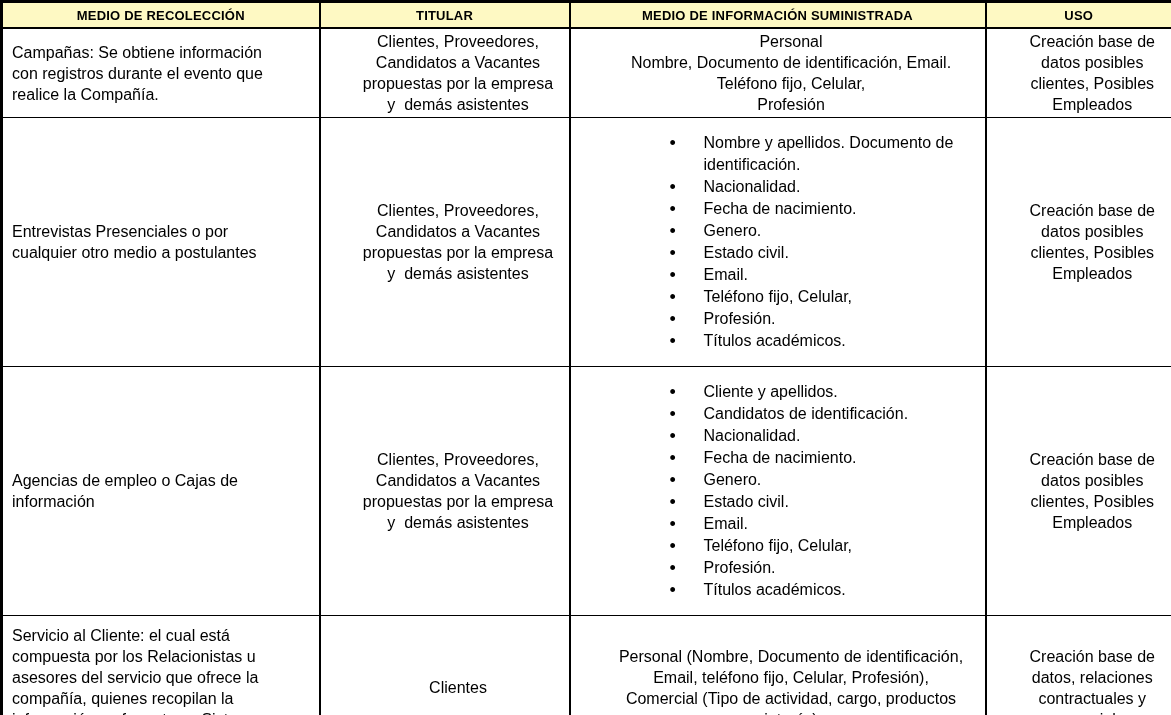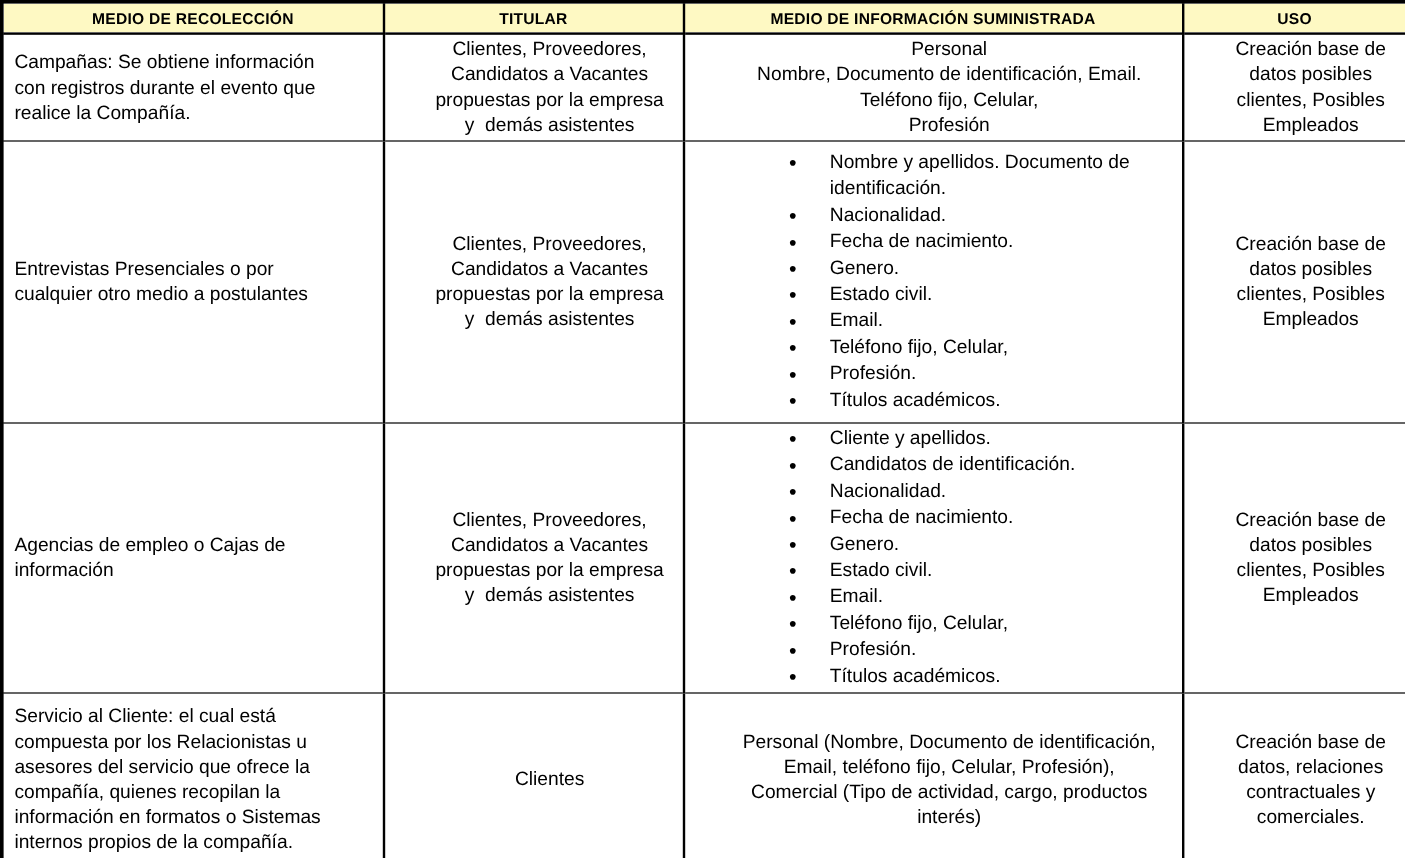--- a/index.html
+++ b/index.html
@@ -45,21 +45,21 @@
   }
   td.center {
     text-align: center;
     padding-left: 33px;
   }
   .multiline {
     white-space: pre-wrap;
   }
   ul.bullets {
     list-style: none;
-    margin: 0;
+    margin: 12px;
     padding: 0 6px 0 52px;
     text-align: left;
     line-height: 22px;
   }
   ul.bullets li {
     position: relative;
     padding-left: 36px;
   }
   ul.bullets li::before {
     content: "\2022";

